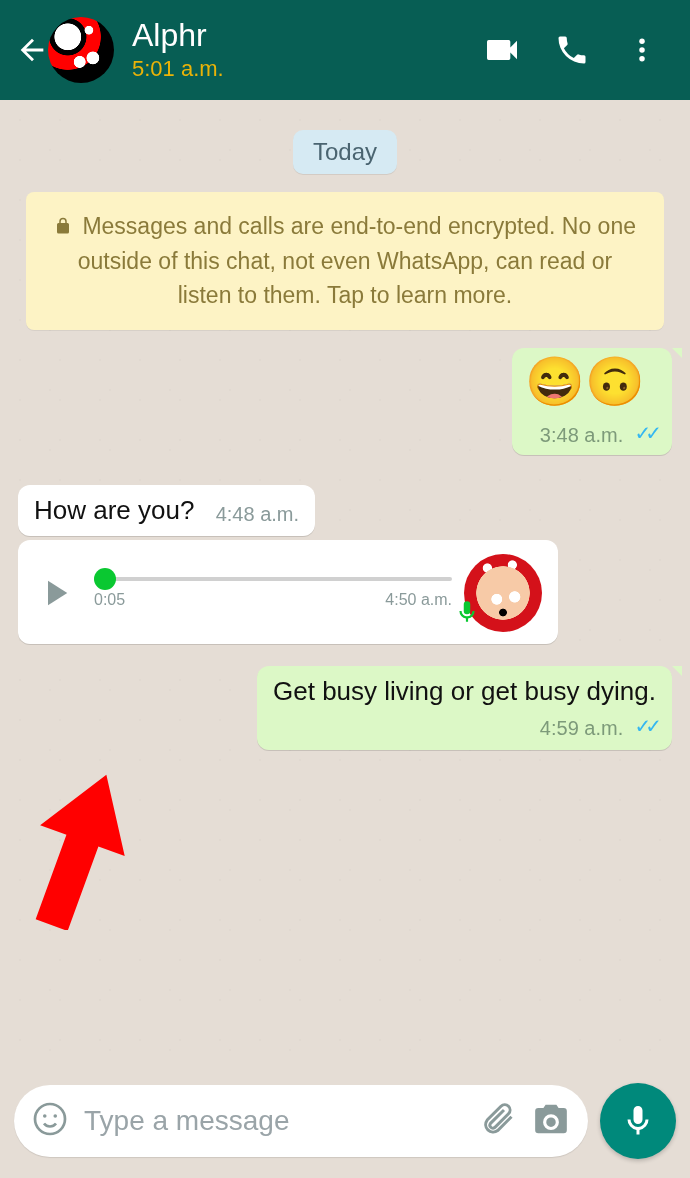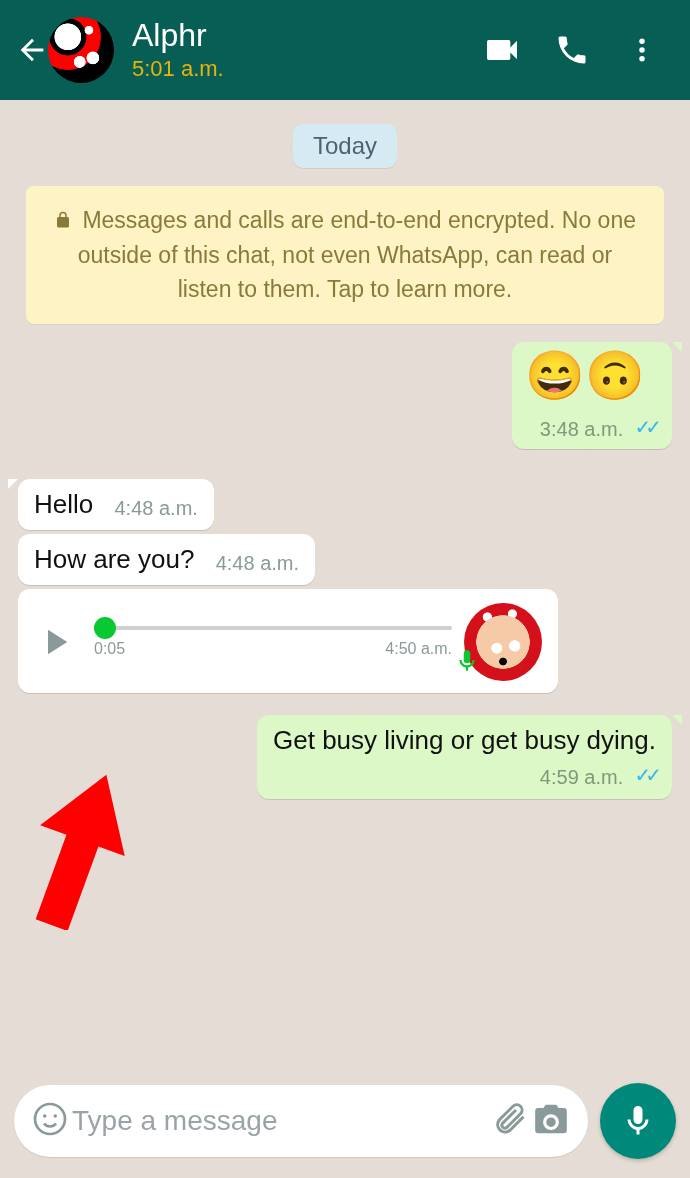--- a/index.html
+++ b/index.html
@@ -53,21 +53,21 @@
     overflow:hidden;
   }
 
   .date-chip {
     background:#d6eaf3;
     color:#4a6470;
     border-radius:10px;
     padding:8px 20px;
     font-size:24px;
     width:max-content;
-    margin:10px auto 18px;
+    margin:16px auto 18px;
     box-shadow:0 1px 0 rgba(0,0,0,0.08);
   }
 
   .encryption {
     background:#fdf3c5;
     color:#8a7a3a;
     border-radius:8px;
     padding:18px 26px;
     font-size:23px;
     line-height:1.45;
@@ -158,21 +158,21 @@
     background:#e5ddd5;
   }
   .input-pill {
     flex:1;
     height:72px;
     background:#fff;
     border-radius:36px;
     display:flex;
     align-items:center;
     padding:0 18px;
-    gap:4px;
+    gap:16px;
     box-shadow:0 1px 1px rgba(0,0,0,0.1);
   }
   .msg-input {
     flex:1; border:0; outline:0; font-size:28px; color:#222; background:transparent;
   }
   .msg-input::placeholder { color:#9aa4a8; }
   .mic-fab {
     width:76px; height:76px; border-radius:50%;
     background:#00897b;
     display:flex; align-items:center; justify-content:center;
@@ -230,26 +230,20 @@
       <span class="emoji">😄🙃</span>
       <div style="text-align:right; margin-top:10px;">
         <span class="meta">3:48 a.m.</span>
         <span class="ticks">✓✓</span>
       </div>
     </div>
   </div>
 
   <div style="height:22px"></div>
 
-  <div class="row in">
-    <div class="bubble tail-in">
-      <span>Hello</span>
-      <span class="meta">4:48 a.m.</span>
-    </div>
-  </div>
 
   <div class="row in">
     <div class="bubble">
       <span>How are you?</span>
       <span class="meta">4:48 a.m.</span>
     </div>
   </div>
 
   <div class="row in">
     <div class="bubble voice">

